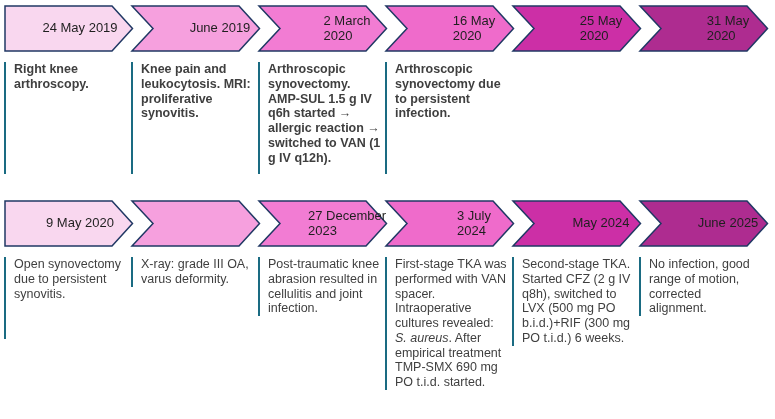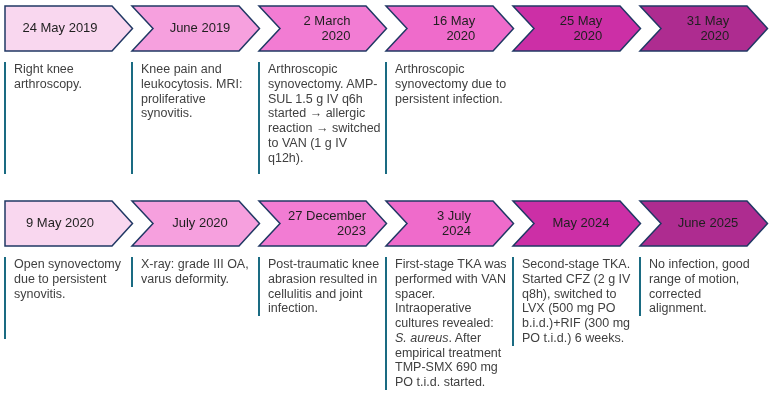--- a/index.html
+++ b/index.html
@@ -14,32 +14,32 @@
   }
   .band{position:absolute;left:4px;display:grid;grid-template-columns:repeat(6,127px);overflow:visible;}
   .band.arrows-1{top:5px;}
   .band.notes-1{top:62px;height:138px;}
   .band.arrows-2{top:200px;}
   .band.notes-2{top:257px;}
   .acell{position:relative;height:47px;}
   .acell svg{position:absolute;left:0;top:0;display:block;overflow:visible;}
   .date{
     position:absolute;top:0;left:14px;width:110px;height:47px;
-    display:flex;align-items:center;justify-content:center;text-align:right;
+    display:flex;align-items:center;justify-content:center;text-align:left;
     font-size:13px;line-height:1.1;color:var(--date-text);
-    white-space:pre-line;z-index:2;
+    white-space:pre-line;z-index:2;padding-left:20px;
   }
   .acell.first .date{left:2px;width:108px;}
   .ncell{padding-right:4px;}
   .note{
     border-left:2px solid var(--rule);
     padding-left:8px;
     font-size:12.5px;line-height:1.18;color:var(--body-text);
   }
-  .notes-1 .note{min-height:112px;}
+  .notes-1 .note{min-height:112px;font-weight:bold;}
   .notes-2 .ncell:first-child .note{min-height:82px;}
   .note i{font-style:italic;}
 </style>
 </head>
 <body>
 
 <div class="canvas">
 
   <div class="band arrows-1">
     <div class="acell first">
@@ -103,21 +103,20 @@
     <div class="acell first">
       <svg width="130" height="47" viewBox="0 0 130 47">
           <polygon stroke-width="1.5" points="1,1 108,1 128.5,23.5 108,46 1,46" fill="#F9D7EF" stroke="#203864"></polygon>
         </svg>
       <div class="date">9 May 2020</div>
     </div>
     <div class="acell">
       <svg width="130" height="47" viewBox="0 0 130 47">
           <polygon stroke-width="1.5" points="1,1 108,1 128.5,23.5 108,46 1,46 22,23.5" fill="#F6A0DE" stroke="#203864"></polygon>
         </svg>
-      <div class="date">July 2020</div>
     </div>
     <div class="acell">
       <svg width="130" height="47" viewBox="0 0 130 47">
           <polygon stroke-width="1.5" points="1,1 108,1 128.5,23.5 108,46 1,46 22,23.5" fill="#F27CD3" stroke="#203864"></polygon>
         </svg>
       <div class="date">27 December
 2023</div>
     </div>
     <div class="acell">
       <svg width="130" height="47" viewBox="0 0 130 47">

